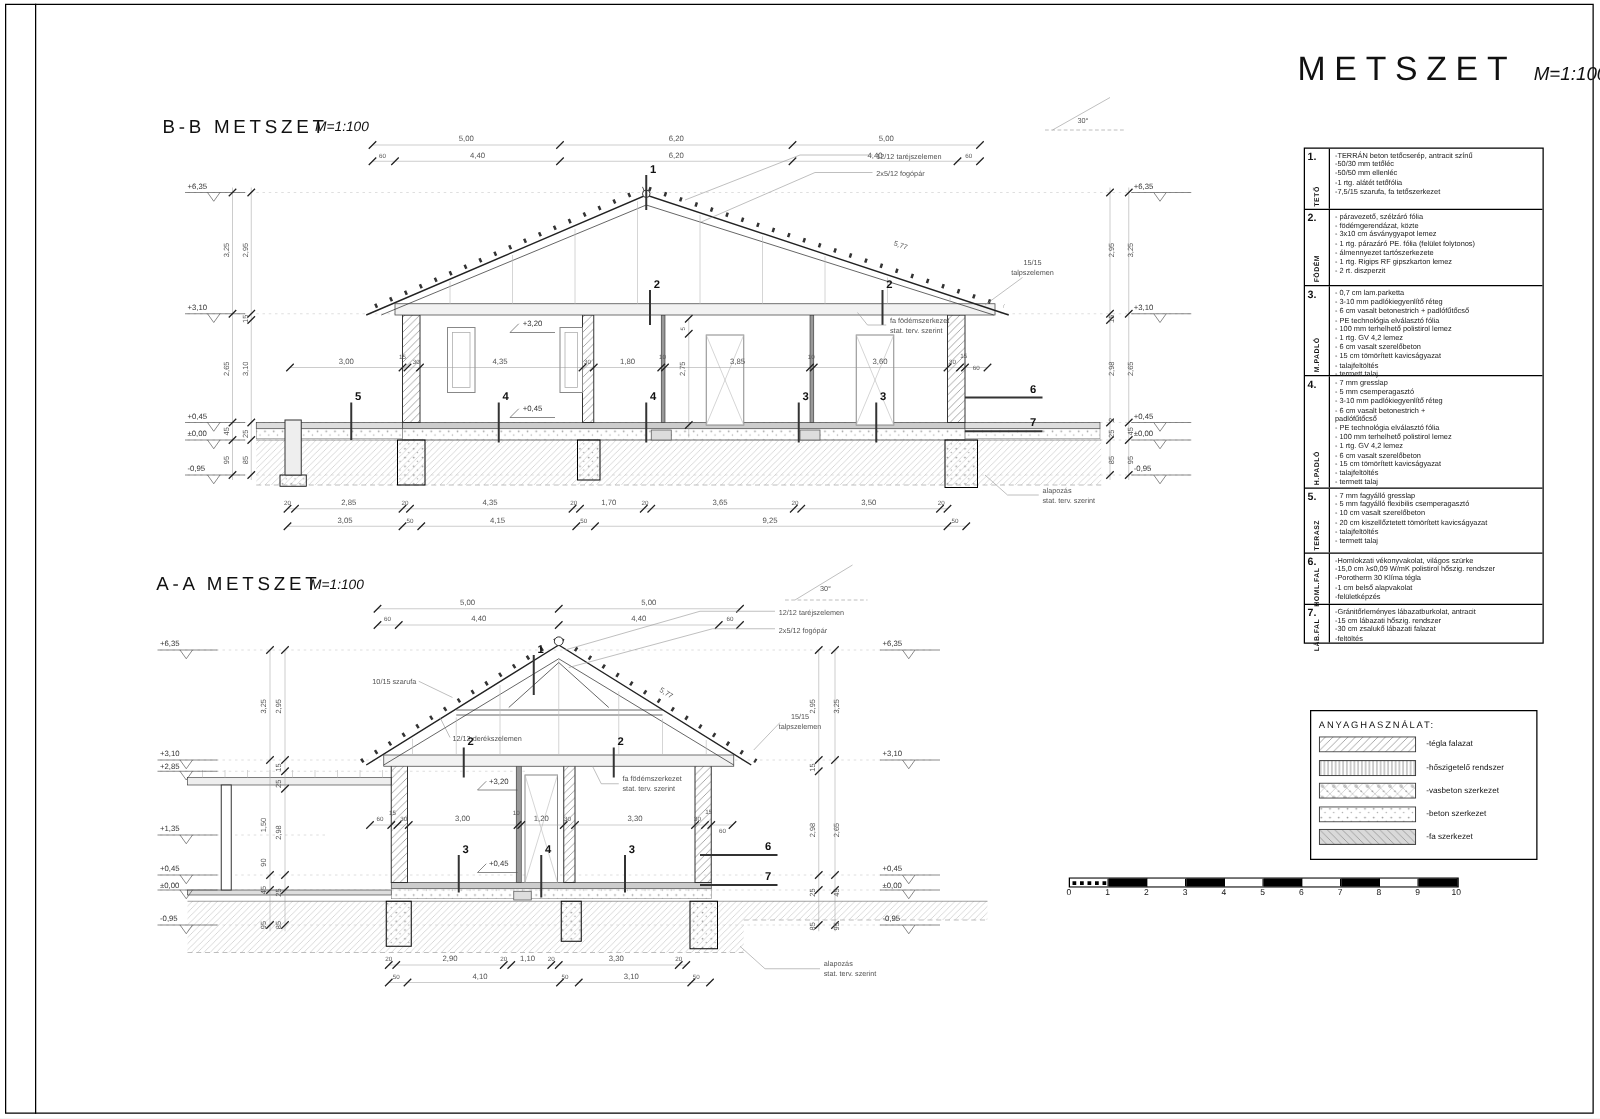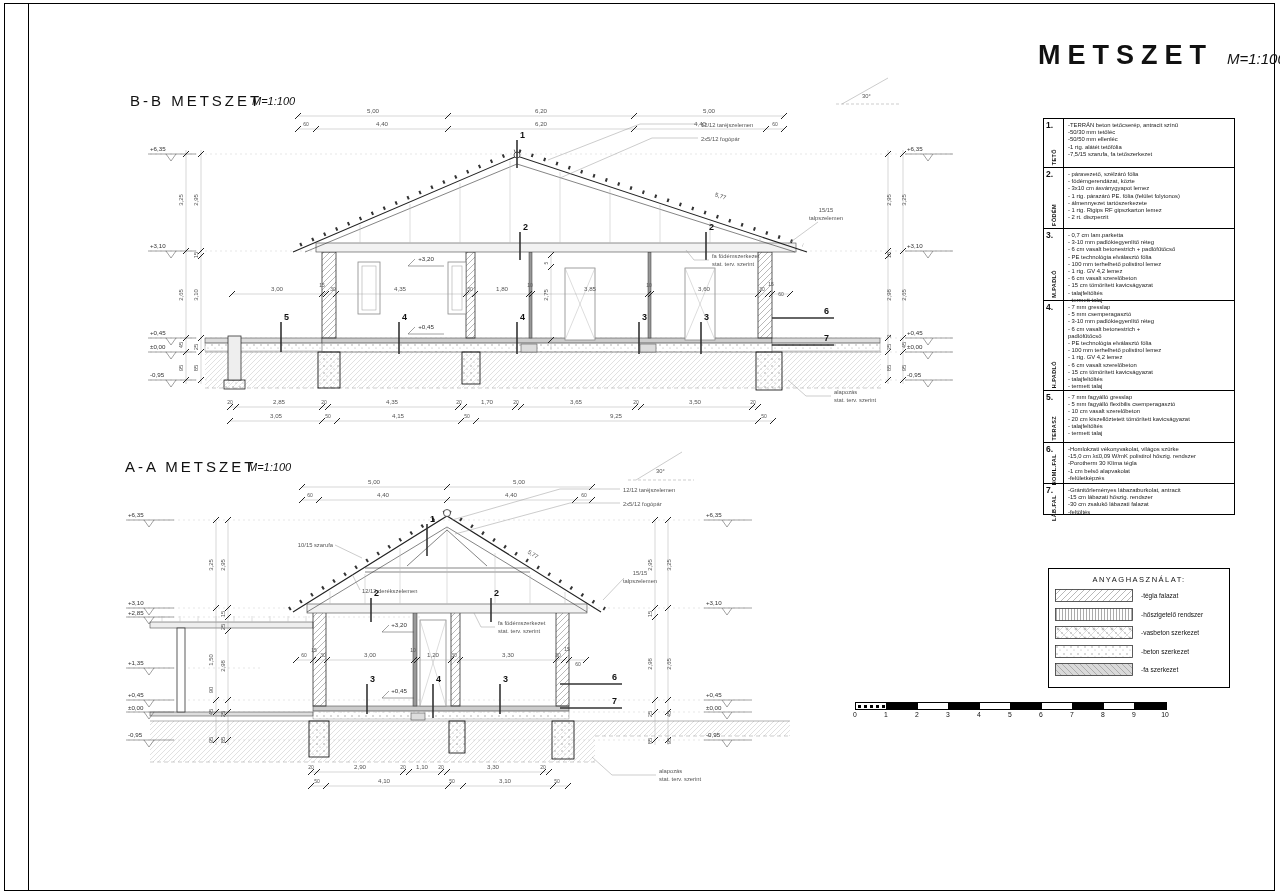--- a/index.html
+++ b/index.html
@@ -26,36 +26,36 @@
   .lt{stroke:#bbb;stroke-width:.5;fill:none}
   .led{stroke:#999;stroke-width:.5;fill:none}
   .flag{stroke:#555;stroke-width:.55;fill:none}
   .batten{stroke:#333;stroke-width:3.5;stroke-dasharray:2 11;fill:none}
   .gline{stroke:#666;stroke-width:.5;fill:none}
   .gdash{stroke:#999;stroke-width:.5;stroke-dasharray:4 3;fill:none}
   .mline{stroke:#333;stroke-width:1.6;fill:none}
 
   
   #title{position:absolute;left:1038px;top:40px;display:flex;align-items:baseline;gap:14px}
-  #title .t{font-size:27px;letter-spacing:7px;font-weight:700}
+  #title .t{font-size:27px;letter-spacing:7px;font-weight:400}
   #title .s{font-size:15px;font-style:italic}
 
   
   #notes{position:absolute;left:1043px;top:118px;width:190px;border:1px solid #000;background:#fff}
   .nrow{display:flex;border-bottom:1px solid #000;box-sizing:border-box}
   .nrow:last-child{border-bottom:none}
   .ncell{width:20px;border-right:1px solid #000;display:flex;flex-direction:column;justify-content:space-between;align-items:flex-start;padding:1px 1px 2px 2px;box-sizing:border-box}
   .nnum{font-size:8.5px;font-weight:bold}
   .vlabel{writing-mode:vertical-rl;transform:rotate(180deg);font-size:5.5px;font-weight:bold;letter-spacing:.4px;align-self:center}
   .ntext{flex:1;padding:3px 3px 2px 4px;font-size:5.9px;line-height:7.2px;white-space:pre-line;color:#222}
   .r1{height:49px}.r2{height:61px}.r3{height:72px}.r4{height:90px}.r5{height:52px}.r6{height:41px}.r7{height:30px}
 
   
   #legend{position:absolute;left:1048px;top:568px;width:182px;height:120px;border:1px solid #000;background:#fff;box-sizing:border-box;padding:4px 6px}
-  #legend .lt-title{text-align:center;font-size:7.5px;letter-spacing:1.5px;margin:2px 0 5px 0}
+  #legend .lt-title{font-size:7.5px;letter-spacing:1.5px;margin:2px 0 5px 0}
   .lrow{display:flex;align-items:center;gap:8px;margin-bottom:5.5px}
   .lrow svg{position:static;flex:0 0 auto}
   .llabel{font-size:6.5px;white-space:nowrap}
 
   
   #scalebar{position:absolute;left:852px;top:699px;width:320px;height:26px}
   #sb-bar{position:absolute;left:3px;top:3px;width:310px;height:6px;border:.8px solid #000;display:flex}
   .sbseg{width:31px;height:100%;box-sizing:border-box;border-right:.6px solid #000}
   .sbb{background:#000}.sbw{background:#fff}
   .sbd{display:flex;align-items:center;justify-content:space-around;background:#fff}

